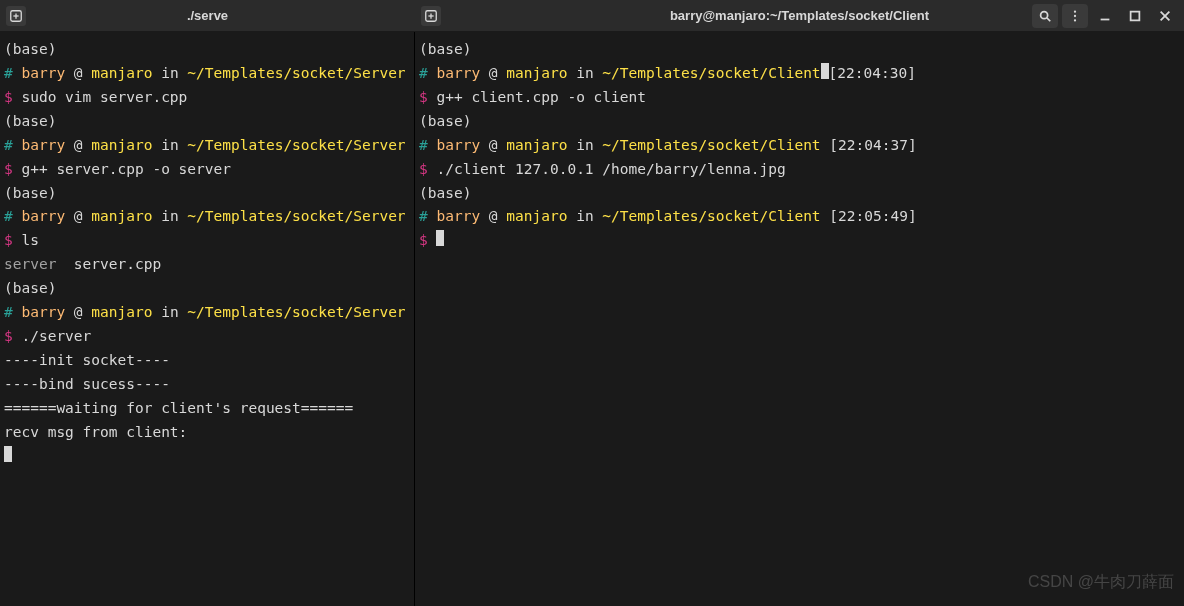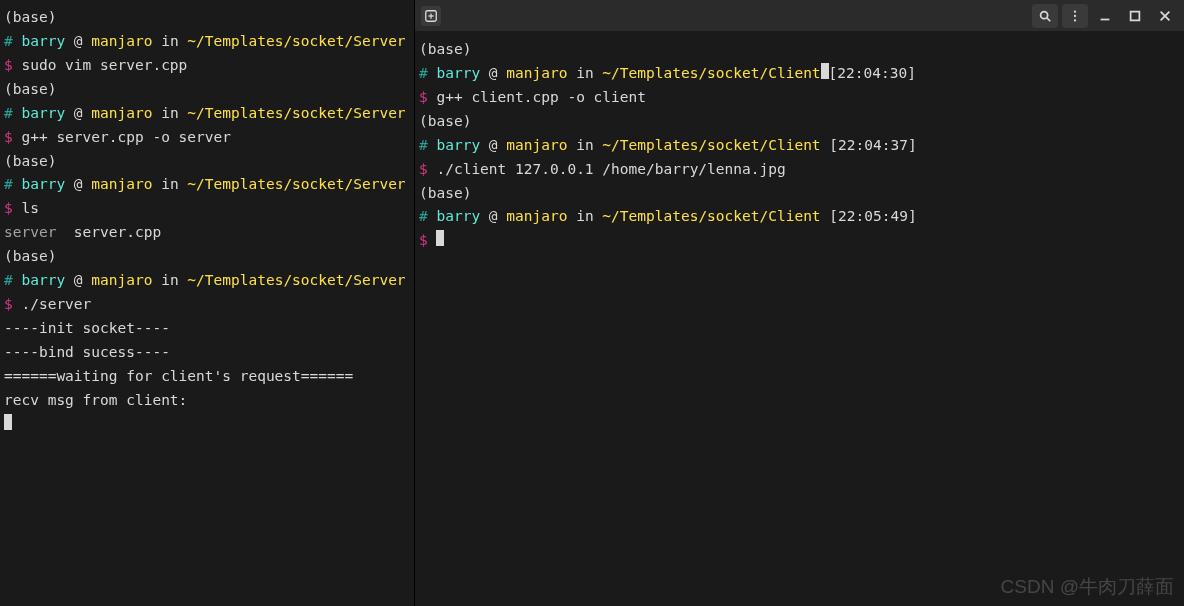--- a/index.html
+++ b/index.html
@@ -82,61 +82,72 @@
     background: #1a1a1a;
     padding: 6px 4px 0 4px;
     line-height: 1.65;
     white-space: pre;
     overflow: hidden;
     position: relative;
     font-size: 14.5px;
   }
   .term-left .body { border-right: 1px solid #000; }
   .c-teal   { color: #2aa198; }
-  .c-green  { color: #5eead4; }
+  .c-green  { color: #fdba74; }
   .c-hl     { color: #fde047; }
   .c-white  { color: #d8d8d8; }
   .c-red    { color: #d33682; }
   .c-cyan   { color: #a3a3a3; }
   .cursor {
     display: inline-block;
     width: 8px; height: 16px;
     background: #d8d8d8;
     vertical-align: text-bottom;
     margin-bottom: 2px;
   }
   .line { display: block; }
   .watermark {
     position: absolute;
     right: 10px;
-    bottom: 6px;
+    bottom: 13px;
     color: rgba(200,200,200,0.25);
     font-family: sans-serif;
-    font-size: 19px;
+    font-size: 16px;
     pointer-events: none;
   }
 </style>
 </head>
 <body>
 
 <div class="terminals">
 
   <div class="term term-left">
+    <div class="titlebar titlebar-left">
+      <div class="tb-icon">
+        <svg viewBox="0 0 16 16">
+            <rect x="2" y="2" width="12" height="12" rx="2" fill="none" stroke="#d8d8d8" stroke-width="1.5"></rect>
+            <line x1="8" y1="5" x2="8" y2="11" stroke="#d8d8d8" stroke-width="1.5"></line>
+            <line x1="5" y1="8" x2="11" y2="8" stroke="#d8d8d8" stroke-width="1.5"></line>
+          </svg>
+      </div>
+      <div class="tb-title">./serve</div>
+    </div>
     <div class="body" id="body-left"><span class="line"><span class="c-white">(base)</span></span><span class="line"><span class="c-teal"># </span><span class="c-green">barry</span><span class="c-white"> @ </span><span class="c-hl">manjaro</span><span class="c-white"> in </span><span class="c-hl">~/Templates/socket/Server</span><span class="c-white"> [</span></span><span class="line"><span class="c-red">$ </span><span class="c-white">sudo vim server.cpp</span></span><span class="line"><span class="c-white">(base)</span></span><span class="line"><span class="c-teal"># </span><span class="c-green">barry</span><span class="c-white"> @ </span><span class="c-hl">manjaro</span><span class="c-white"> in </span><span class="c-hl">~/Templates/socket/Server</span><span class="c-white"> [</span></span><span class="line"><span class="c-red">$ </span><span class="c-white">g++ server.cpp -o server</span></span><span class="line"><span class="c-white">(base)</span></span><span class="line"><span class="c-teal"># </span><span class="c-green">barry</span><span class="c-white"> @ </span><span class="c-hl">manjaro</span><span class="c-white"> in </span><span class="c-hl">~/Templates/socket/Server</span><span class="c-white"> [</span></span><span class="line"><span class="c-red">$ </span><span class="c-white">ls</span></span><span class="line"><span class="c-cyan">server</span><span class="c-white">  server.cpp</span></span><span class="line"><span class="c-white">(base)</span></span><span class="line"><span class="c-teal"># </span><span class="c-green">barry</span><span class="c-white"> @ </span><span class="c-hl">manjaro</span><span class="c-white"> in </span><span class="c-hl">~/Templates/socket/Server</span><span class="c-white"> [</span></span><span class="line"><span class="c-red">$ </span><span class="c-white">./server</span></span><span class="line"><span class="c-white">----init socket----</span></span><span class="line"><span class="c-white">----bind sucess----</span></span><span class="line"><span class="c-white">======waiting for client's request======</span></span><span class="line"><span class="c-white">recv msg from client:</span></span><span class="line"><span class="c-white"></span><span class="cursor"></span></span></div>
   </div>
 
   <div class="term term-right">
     <div class="titlebar titlebar-right">
       <div class="tb-icon">
         <svg viewBox="0 0 16 16">
             <rect x="2" y="2" width="12" height="12" rx="2" fill="none" stroke="#d8d8d8" stroke-width="1.5"></rect>
             <line x1="8" y1="5" x2="8" y2="11" stroke="#d8d8d8" stroke-width="1.5"></line>
             <line x1="5" y1="8" x2="11" y2="8" stroke="#d8d8d8" stroke-width="1.5"></line>
           </svg>
       </div>
+      <div class="tb-title">barry@manjaro:~/Templates/socket/Client</div>
       <div class="tb-controls">
         <div class="tb-btn box">
           <svg viewBox="0 0 16 16">
               <circle cx="7" cy="7" r="4"></circle>
               <line x1="10" y1="10" x2="14" y2="14"></line>
             </svg>
         </div>
         <div class="tb-btn box">
           <svg viewBox="0 0 16 16">
               <circle cx="8" cy="3" r="1.3" fill="#d8d8d8" stroke="none"></circle>

